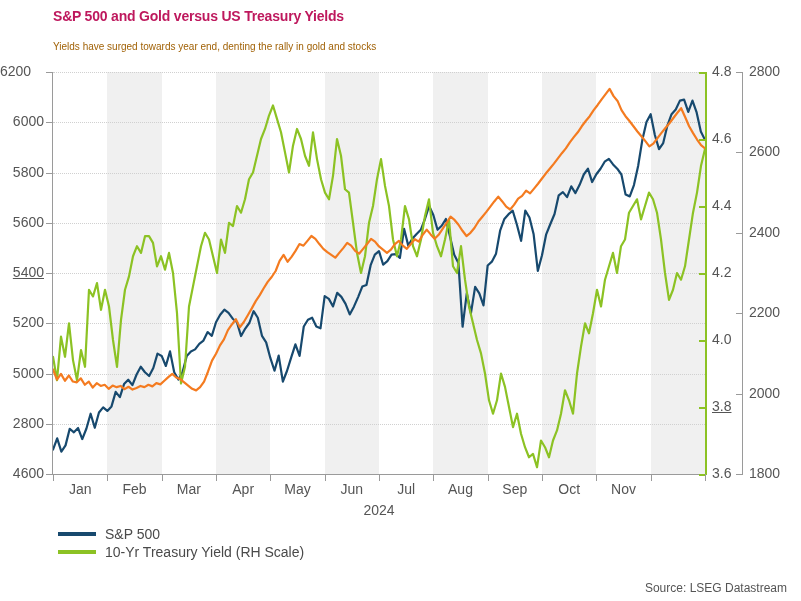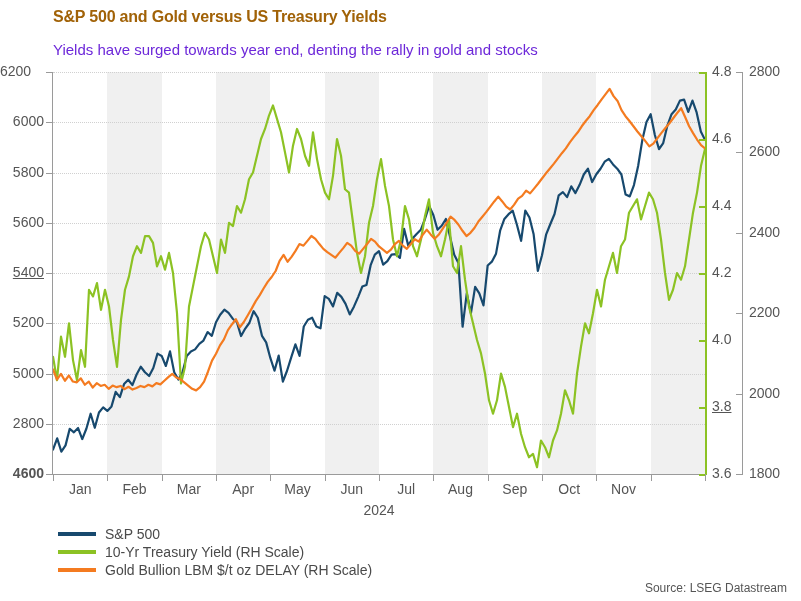--- a/index.html
+++ b/index.html
@@ -8,26 +8,26 @@
     background:#ffffff;
     font-family:"Liberation Sans", sans-serif;
     color:#3c3c3c;
     overflow:hidden;
     position:relative;
   }
   #chart-root{position:relative;width:801px;height:601px;}
 
   .title{
     position:absolute;left:53px;top:8px;
-    font-size:16px;font-weight:bold;color:#a16207;
+    font-size:14px;font-weight:bold;color:#be185d;
     letter-spacing:-0.2px;white-space:nowrap;
   }
   .subtitle{
     position:absolute;left:53px;top:41px;
-    font-size:15px;font-weight:normal;color:#6d28d9;
+    font-size:10px;font-weight:normal;color:#a16207;
     white-space:nowrap;
   }
 
   .plot{
     position:absolute;left:53px;top:72px;
     width:652px;height:402px;
     background:#ffffff;
   }
   .band{position:absolute;top:0;height:100%;background:#f0f0f0;}
   .gridline{position:absolute;left:0;width:100%;height:0;
@@ -119,21 +119,21 @@
         <polyline points="0.00,297.48 3.98,307.53 7.95,301.90 11.93,308.74 15.90,303.51 19.88,309.54 23.85,310.34 27.83,306.32 31.80,312.76 35.78,309.54 39.76,315.57 43.73,311.15 47.71,313.96 51.68,312.76 55.66,316.78 59.63,313.56 63.61,315.17 67.59,313.96 71.56,317.18 75.54,314.77 79.51,317.58 83.49,315.97 87.46,313.96 91.44,315.17 95.41,312.76 99.39,314.36 103.37,311.15 107.34,312.35 111.32,308.74 115.29,305.12 119.27,301.90 123.24,305.52 127.22,307.13 131.20,310.34 135.17,313.56 139.15,316.78 143.12,318.38 147.10,315.17 151.07,309.54 155.05,299.49 159.02,288.64 163.00,281.80 166.98,273.36 170.95,267.33 174.93,258.08 178.90,252.46 182.88,247.23 186.85,255.27 190.83,250.04 194.80,243.21 198.78,236.38 202.76,229.14 206.73,223.11 210.71,216.28 214.68,209.84 218.66,205.02 222.63,198.99 226.61,188.94 230.59,182.91 234.56,189.74 238.54,184.92 242.51,178.89 246.49,172.06 250.46,173.66 254.44,168.84 258.41,164.02 262.39,166.83 266.37,172.06 270.34,176.88 274.32,180.10 278.29,182.91 282.27,185.72 286.24,180.90 290.22,176.08 294.20,170.85 298.17,173.66 302.15,178.89 306.12,181.70 310.10,176.88 314.07,172.06 318.05,166.83 322.02,169.64 326.00,174.47 329.98,177.68 333.95,180.90 337.93,177.68 341.90,172.06 345.88,168.84 349.85,173.66 353.83,176.88 357.80,172.06 361.78,167.23 365.76,169.64 369.73,162.81 373.71,157.58 377.68,162.41 381.66,166.83 385.63,162.81 389.61,156.78 393.59,150.75 397.56,144.72 401.54,147.94 405.51,152.76 409.49,158.79 413.46,164.02 417.44,160.80 421.41,155.98 425.39,149.54 429.37,144.72 433.34,139.90 437.32,134.67 441.29,129.44 445.27,124.62 449.24,129.44 453.22,134.67 457.20,137.48 461.17,132.66 465.15,126.63 469.12,123.82 473.10,118.59 477.07,121.40 481.05,116.58 485.02,111.76 489.00,106.53 492.98,101.30 496.95,96.48 500.93,91.66 504.90,86.43 508.88,81.20 512.85,76.38 516.83,70.35 520.80,65.12 524.78,60.30 528.76,54.27 532.73,49.04 536.71,44.22 540.68,38.19 544.66,32.96 548.63,27.34 552.61,22.11 556.59,16.88 560.56,24.12 564.54,28.94 568.51,38.19 572.49,44.22 576.46,49.04 580.44,54.27 584.41,59.50 588.39,64.32 592.37,69.14 596.34,74.37 600.32,71.56 604.29,66.33 608.27,61.10 612.24,56.28 616.22,51.46 620.20,46.23 624.17,41.00 628.15,36.18 632.12,45.02 636.10,54.27 640.07,61.10 644.05,67.54 648.02,73.16 652.00,76.38" fill="none" stroke="#f47b20" stroke-width="2.2" stroke-linejoin="round" stroke-linecap="round"></polyline>
       </svg>
   </div>
 
   <div class="axis-left-line"></div>
   <div class="axis-bottom-line"></div>
   <div class="axis-yield-line"></div>
   <div class="axis-right2-line"></div>
 
   <div id="left-ticks">
-      <div class="tick-label" style="left: 0px; width: 44px; text-align: right; top: 465px; font-weight: bold;">4600</div>
+      <div class="tick-label" style="left: 0px; width: 44px; text-align: right; top: 465px;">4600</div>
       <div class="tick-mark-left" style="top: 474px;"></div>
       <div class="tick-label" style="left: 0px; width: 44px; text-align: right; top: 414.75px;">2800</div>
       <div class="tick-mark-left" style="top: 423.75px;"></div>
       <div class="tick-label" style="left: 0px; width: 44px; text-align: right; top: 364.5px;">5000</div>
       <div class="tick-mark-left" style="top: 373.5px;"></div>
       <div class="tick-label" style="left: 0px; width: 44px; text-align: right; top: 314.25px;">5200</div>
       <div class="tick-mark-left" style="top: 323.25px;"></div>
       <div class="tick-label" style="left: 0px; width: 44px; text-align: right; top: 264px; text-decoration: underline;">5400</div>
       <div class="tick-mark-left" style="top: 273px;"></div>
       <div class="tick-label" style="left: 0px; width: 44px; text-align: right; top: 213.75px;">5600</div>
@@ -206,20 +206,16 @@
 
   <div class="legend" id="legend">
       <div class="legend-row">
         <span class="legend-swatch" style="background: rgb(23, 73, 110);"></span>
         <span class="legend-text">S&amp;P 500</span>
       </div>
       <div class="legend-row">
         <span class="legend-swatch" style="background: rgb(140, 194, 36);"></span>
         <span class="legend-text">10-Yr Treasury Yield (RH Scale)</span>
       </div>
-      <div class="legend-row">
-        <span class="legend-swatch" style="background: rgb(244, 123, 32);"></span>
-        <span class="legend-text">Gold Bullion LBM $/t oz DELAY (RH Scale)</span>
-      </div>
     </div>
 
   <div class="source">Source: LSEG Datastream</div>
 </div>
 
 </body></html>

